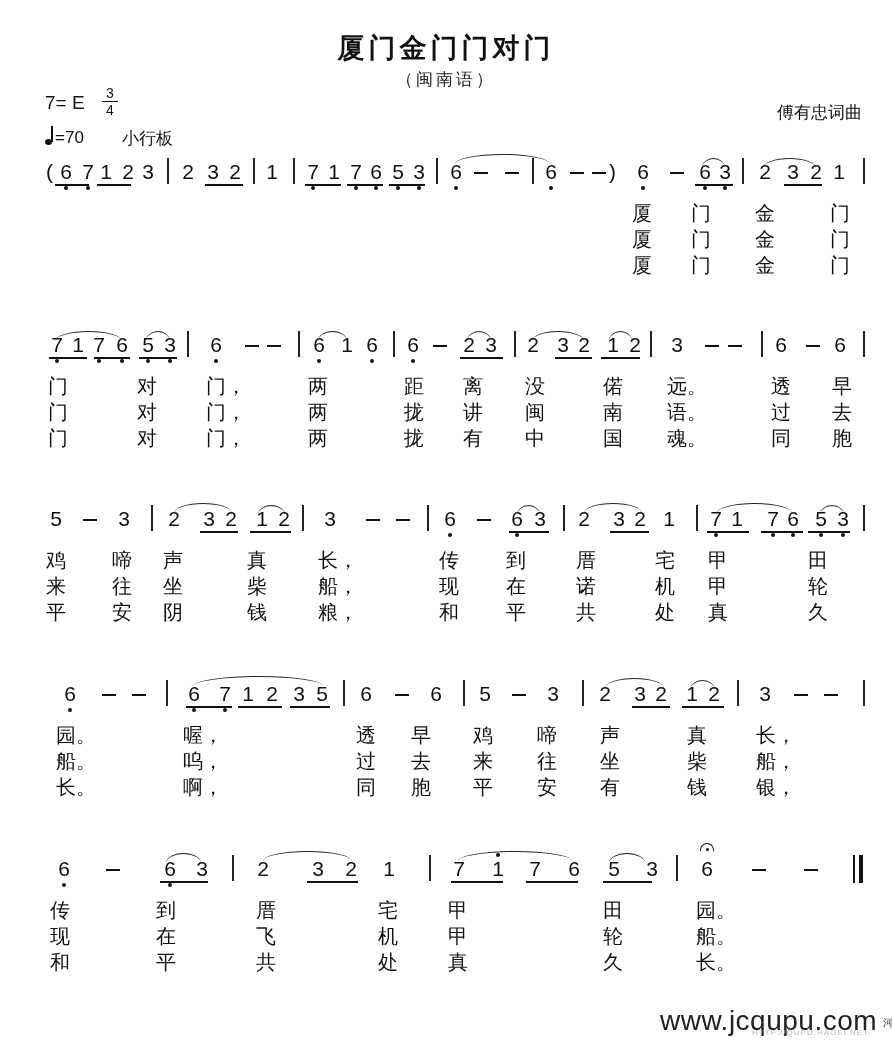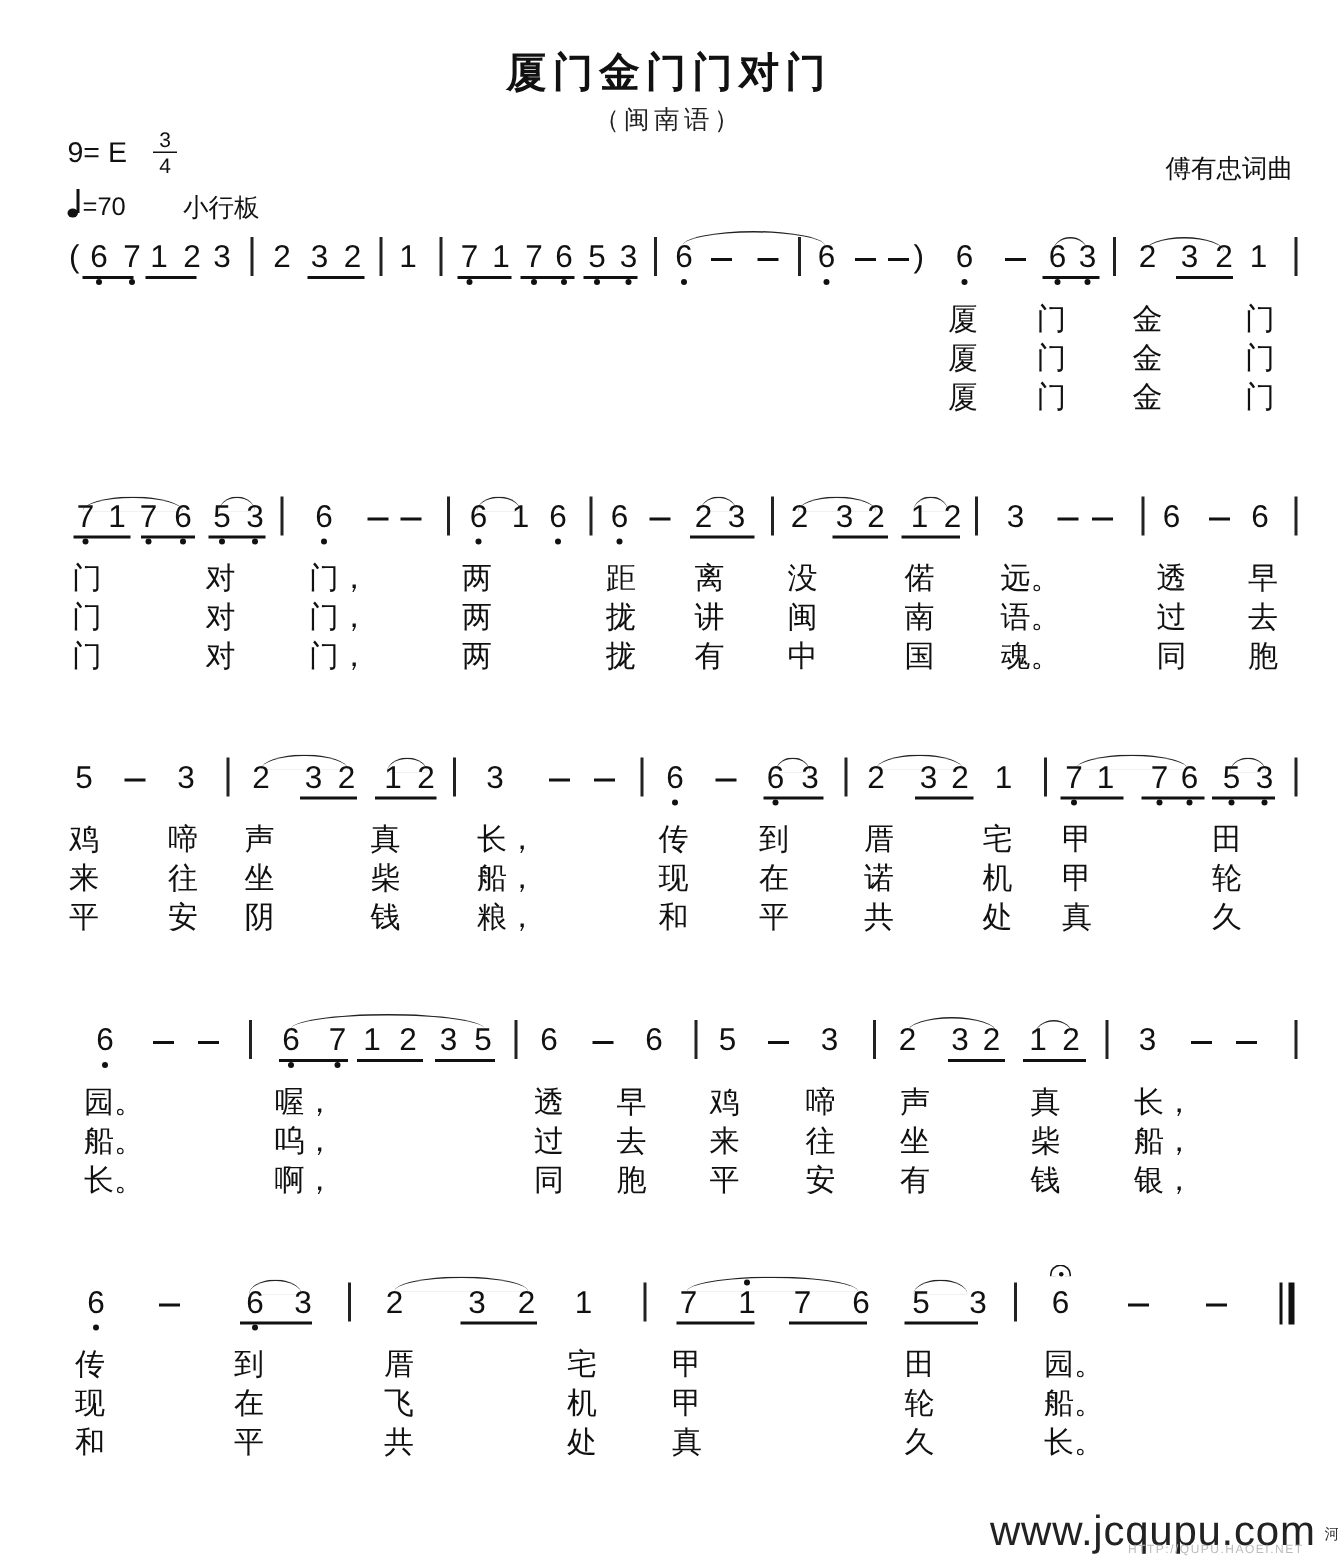--- a/index.html
+++ b/index.html
@@ -37,21 +37,21 @@
   .watermark { position: absolute; left: 660px; top: 1005px; font-size: 28px; color: #222; letter-spacing: 0.5px; }
   .watermark-sub { position: absolute; left: 752px; top: 1028px; font-size: 8px; color: #bbb; letter-spacing: 1px; text-align: center; }
   .watermark-tail { position: absolute; left: 883px; top: 1016px; font-size: 10px; color: #333; }
 </style>
 </head>
 <body>
 
 <div>
   <div class="title">厦门金门门对门</div>
   <div class="subtitle">（闽南语）</div>
-  <div class="key">9= E</div>
+  <div class="key">7= E</div>
   <div class="timesig">
     <span>3</span>
     <span class="bar"></span>
     <span>4</span>
   </div>
   <div class="tempo">
     <span class="note-icon"></span><span>=70</span>
   </div>
   <div class="speed">小行板</div>
   <div class="composer">傅有忠词曲</div>

